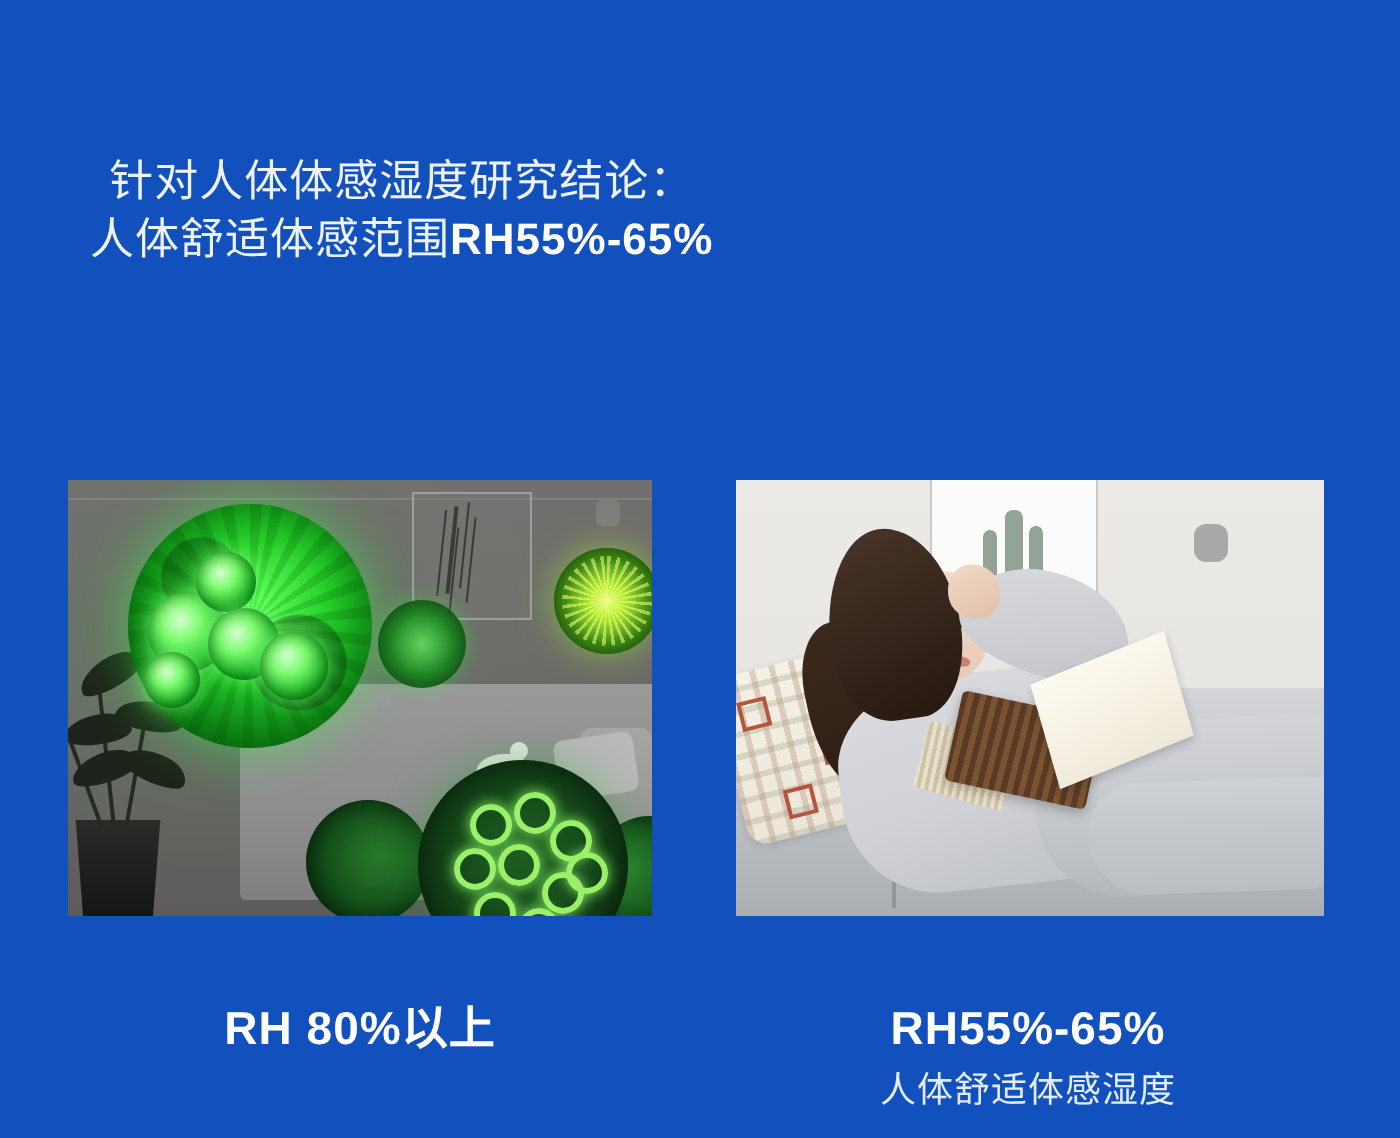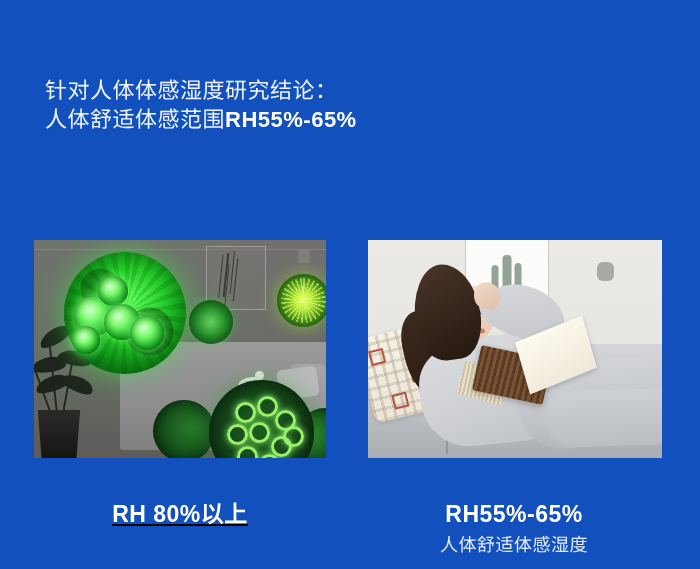--- a/index.html
+++ b/index.html
@@ -36,21 +36,21 @@
   .body-block {
     position: absolute;
     left: 45px;
     top: 76px;
     color: #eef3fb;
     font-size: 22px;
     line-height: 29px;
     letter-spacing: 0.5px;
     white-space: nowrap;
   }
-  .body-line { display: block; }
+  .body-line { display: block; text-align: center; }
   .body-line .em,
   .body-line.strong { font-weight: bold; color: #ffffff; }
   .body-line.strong { letter-spacing: 1px; }
 
   
   .photo {
     position: absolute;
     overflow: hidden;
     background: #6d6d6d;
   }
@@ -320,21 +320,21 @@
   }
   .book-edge {
     position: absolute; left: 92px; top: 126px; width: 46px; height: 34px;
     background: repeating-linear-gradient(86deg,#e9e0cb 0 2px,#cfc3a6 2px 4px);
     transform: rotate(16deg);
     border-radius: 2px;
   }
 
   
   .caption { position: absolute; text-align: center; width: 292px; }
-  #caption-left  { left: 34px;  top: 500px; text-decoration: underline; }
+  #caption-left  { left: 34px;  top: 500px; }
   #caption-right { left: 368px; top: 500px; }
   .cap-title {
     display: block;
     color: #ffffff;
     font-size: 23px;
     font-weight: bold;
     letter-spacing: 0.5px;
     line-height: 28px;
     white-space: nowrap;
   }

